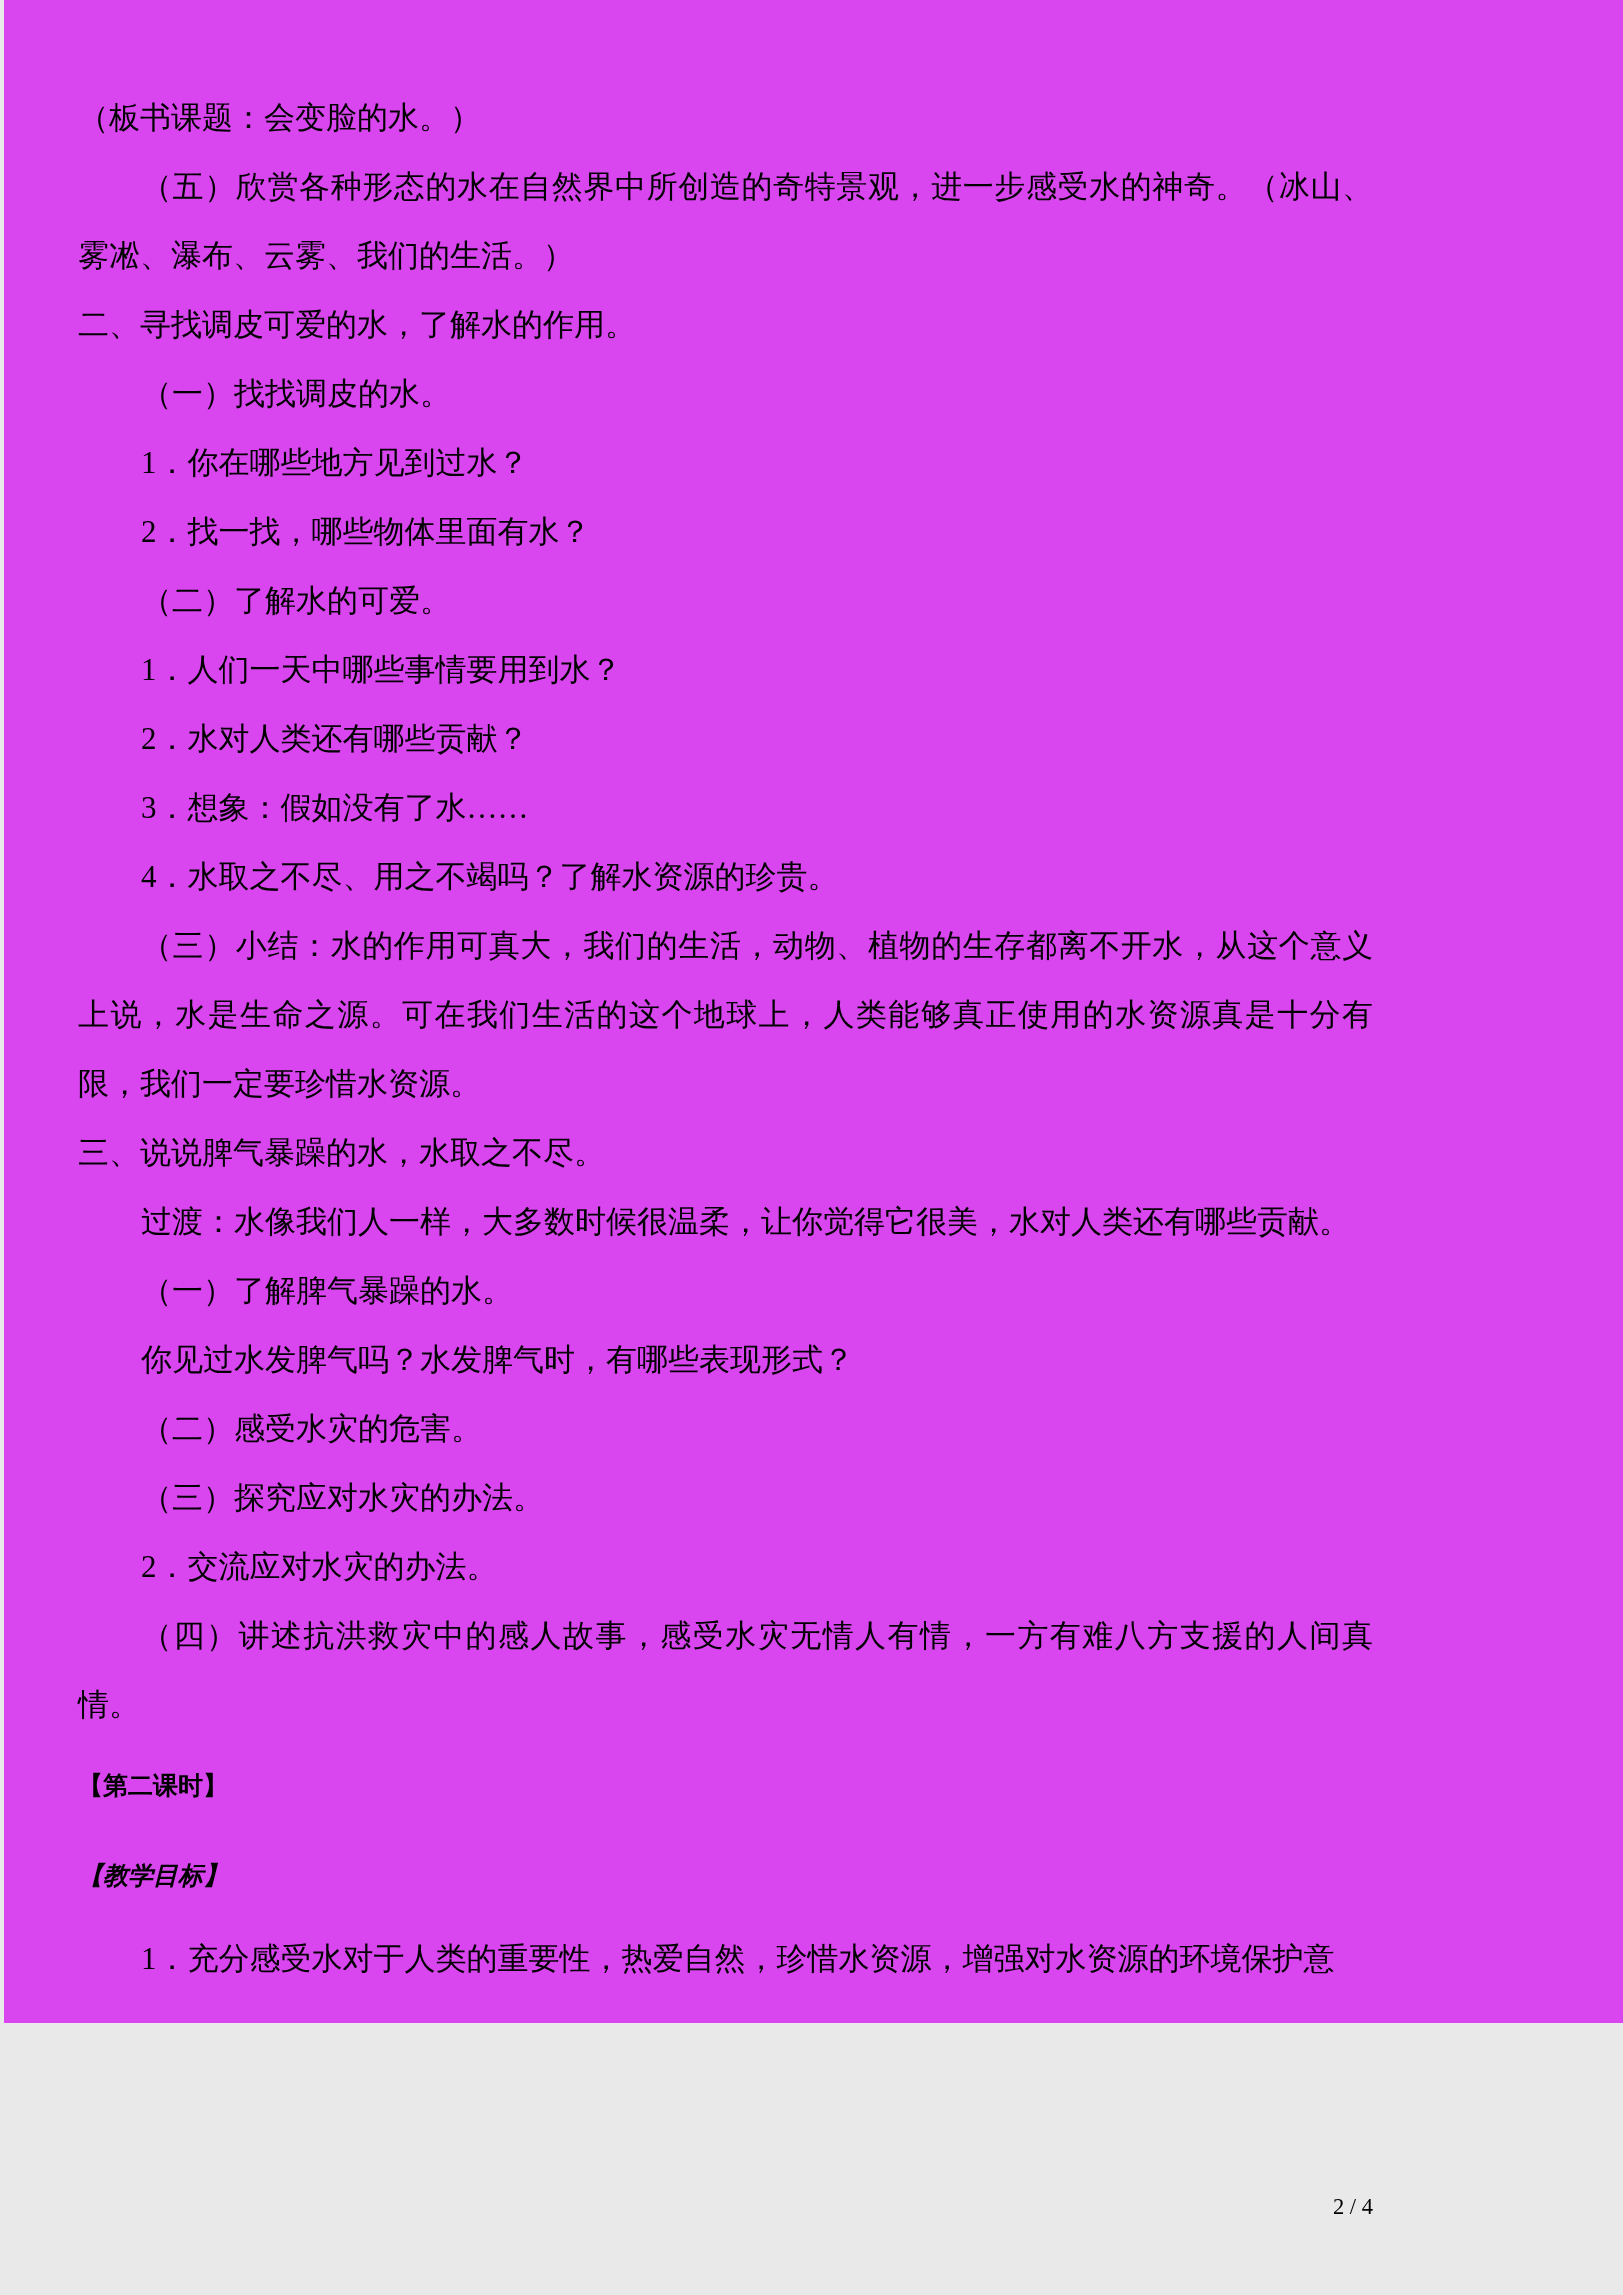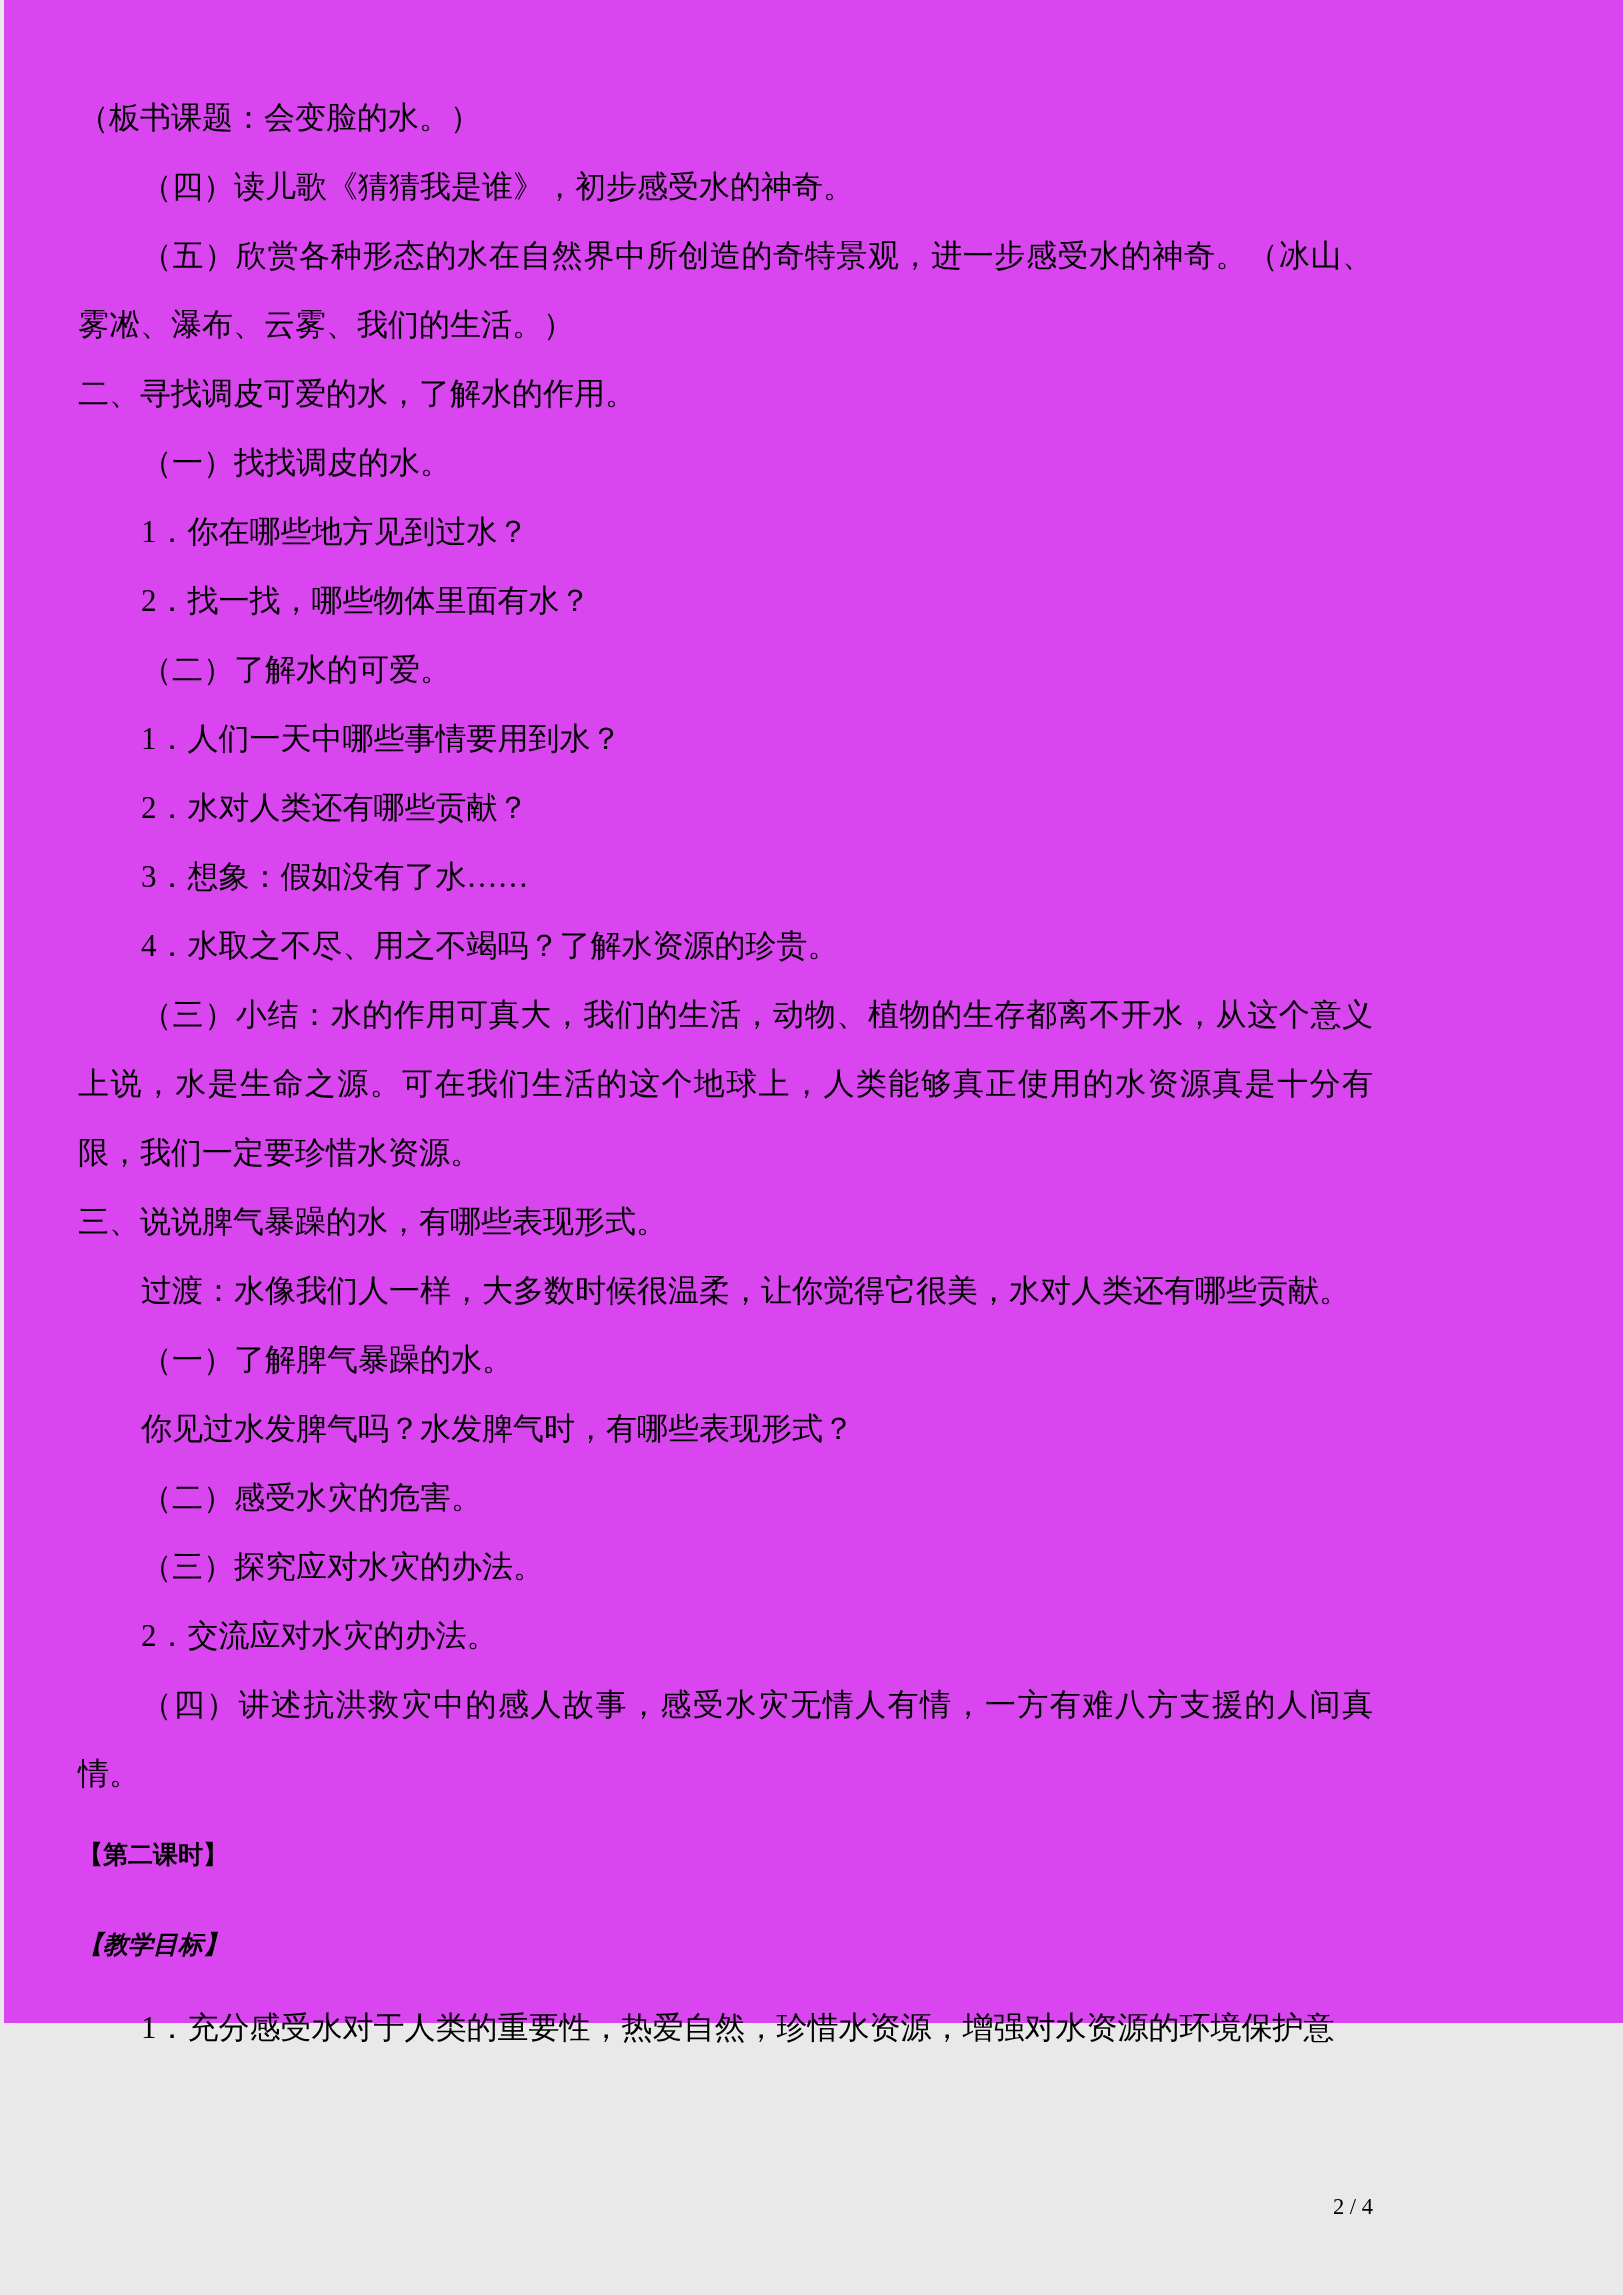--- a/index.html
+++ b/index.html
@@ -60,33 +60,32 @@
     line-height: 27px;
     color: #000;
   }
 </style>
 </head>
 <body>
 
 <div class="page">
   <div class="content">
       <p class="para body">（板书课题：会变脸的水。）</p>
-      <p class="para body indent">（四）读儿歌《猜猜我是谁》，初步感受水的神奇。</p>
       <p class="para body indent">（五）欣赏各种形态的水在自然界中所创造的奇特景观，进一步感受水的神奇。（冰山、雾凇、瀑布、云雾、我们的生活。）</p>
       <p class="para body">二、寻找调皮可爱的水，了解水的作用。</p>
       <p class="para body indent">（一）找找调皮的水。</p>
       <p class="para body indent">1．你在哪些地方见到过水？</p>
       <p class="para body indent">2．找一找，哪些物体里面有水？</p>
       <p class="para body indent">（二）了解水的可爱。</p>
       <p class="para body indent">1．人们一天中哪些事情要用到水？</p>
       <p class="para body indent">2．水对人类还有哪些贡献？</p>
       <p class="para body indent">3．想象：假如没有了水……</p>
       <p class="para body indent">4．水取之不尽、用之不竭吗？了解水资源的珍贵。</p>
       <p class="para body indent">（三）小结：水的作用可真大，我们的生活，动物、植物的生存都离不开水，从这个意义上说，水是生命之源。可在我们生活的这个地球上，人类能够真正使用的水资源真是十分有限，我们一定要珍惜水资源。</p>
-      <p class="para body">三、说说脾气暴躁的水，有哪些表现形式。</p>
+      <p class="para body">三、说说脾气暴躁的水，水取之不尽。</p>
       <p class="para body indent">过渡：水像我们人一样，大多数时候很温柔，让你觉得它很美，水对人类还有哪些贡献。</p>
       <p class="para body indent">（一）了解脾气暴躁的水。</p>
       <p class="para body indent">你见过水发脾气吗？水发脾气时，有哪些表现形式？</p>
       <p class="para body indent">（二）感受水灾的危害。</p>
       <p class="para body indent">（三）探究应对水灾的办法。</p>
       <p class="para body indent">2．交流应对水灾的办法。</p>
       <p class="para body indent">（四）讲述抗洪救灾中的感人故事，感受水灾无情人有情，一方有难八方支援的人间真情。</p>
       <p class="para heading">【第二课时】</p>
       <p class="para heading">【教学目标】</p>
       <p class="para body indent">1．充分感受水对于人类的重要性，热爱自然，珍惜水资源，增强对水资源的环境保护意</p>

